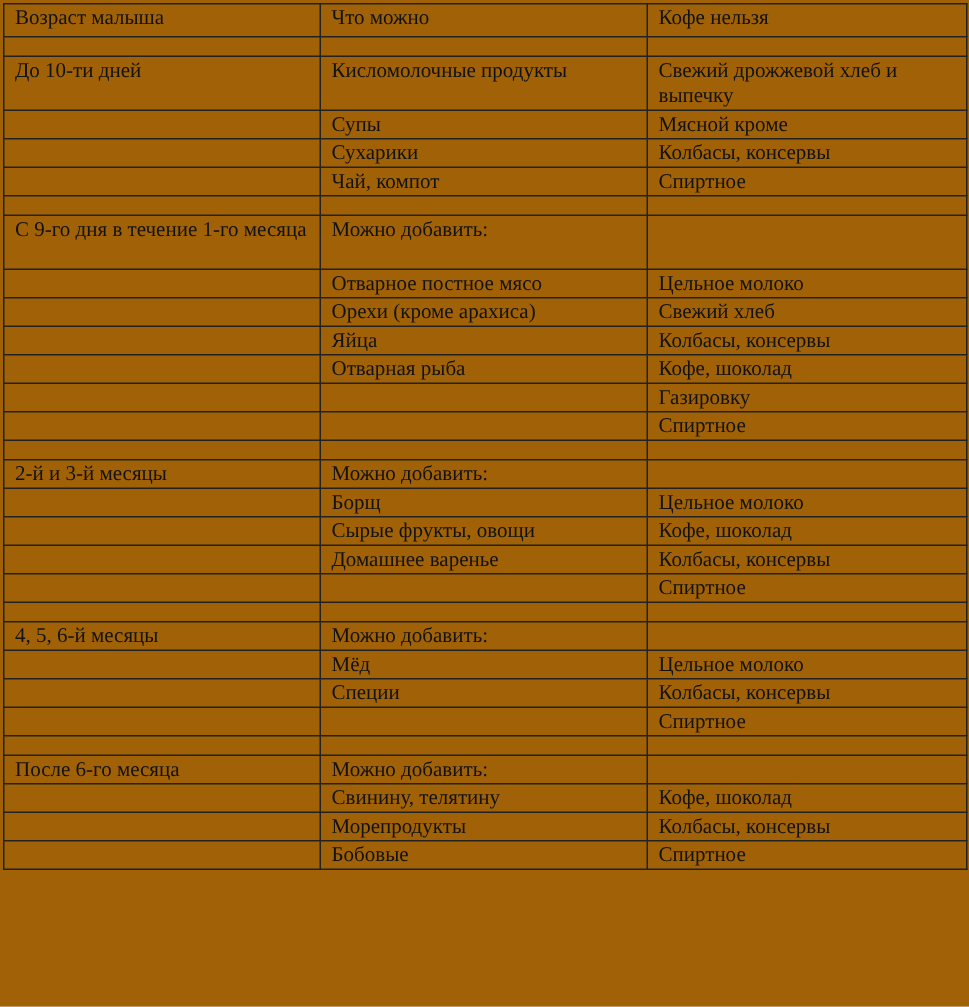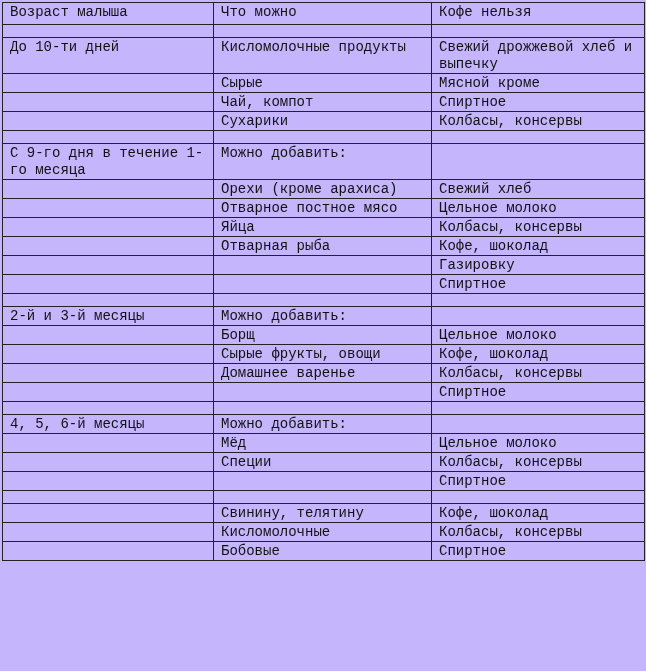--- a/index.html
+++ b/index.html
@@ -1,19 +1,19 @@
 <!DOCTYPE html>
 <html><head>
 <meta charset="utf-8">
 <style>
   html,body{margin:0;padding:0;background:#ffffff;}
   .sheet{
     width:646px;height:671px;box-sizing:border-box;
-    padding:2px;background:#c4b5fd;
-    font-family:Liberation Mono, monospace;
+    padding:2px;background:#a16207;
+    font-family:Liberation Serif, serif;
   }
   table.diet{
     border-collapse:collapse;table-layout:fixed;width:642px;
   }
   table.diet col.c1{width:211px;}
   table.diet col.c2{width:218px;}
   table.diet col.c3{width:213px;}
   table.diet th, table.diet td{
     border:1px solid #222222;
     vertical-align:top;text-align:left;
@@ -52,63 +52,63 @@
 
     <tr class="rt">
       <td>До 10-ти дней</td>
       <td>Кисломолочные продукты</td>
       <td>Свежий дрожжевой хлеб и выпечку</td>
     </tr>
 
 
     <tr class="rn">
       <td></td>
-      <td>Сырые</td>
+      <td>Супы</td>
       <td>Мясной кроме</td>
     </tr>
 
 
     <tr class="rn">
       <td></td>
+      <td>Сухарики</td>
+      <td>Колбасы, консервы</td>
+    </tr>
+
+    <tr class="rn">
+      <td></td>
       <td>Чай, компот</td>
       <td>Спиртное</td>
-    </tr>
-
-    <tr class="rn">
-      <td></td>
-      <td>Сухарики</td>
-      <td>Колбасы, консервы</td>
     </tr>
 
     <tr class="re">
       <td></td>
       <td></td>
       <td></td>
     </tr>
 
     <tr class="rt">
       <td>С 9-го дня в течение 1-го месяца</td>
       <td>Можно добавить:</td>
       <td></td>
     </tr>
 
     <tr class="rn">
       <td></td>
+      <td>Отварное постное мясо</td>
+      <td>Цельное молоко</td>
+    </tr>
+
+    <tr class="rn">
+      <td></td>
       <td>Орехи (кроме арахиса)</td>
       <td>Свежий хлеб</td>
     </tr>
 
     <tr class="rn">
       <td></td>
-      <td>Отварное постное мясо</td>
-      <td>Цельное молоко</td>
-    </tr>
-
-    <tr class="rn">
-      <td></td>
       <td>Яйца</td>
       <td>Колбасы, консервы</td>
     </tr>
 
     <tr class="rn">
       <td></td>
       <td>Отварная рыба</td>
       <td>Кофе, шоколад</td>
     </tr>
 
@@ -190,30 +190,35 @@
       <td></td>
       <td>Спиртное</td>
     </tr>
 
     <tr class="re">
       <td></td>
       <td></td>
       <td></td>
     </tr>
 
+    <tr class="rn">
+      <td>После 6-го месяца</td>
+      <td>Можно добавить:</td>
+      <td></td>
+    </tr>
 
     <tr class="rn">
       <td></td>
       <td>Свинину, телятину</td>
       <td>Кофе, шоколад</td>
     </tr>
 
     <tr class="rn">
       <td></td>
-      <td>Кисломолочные</td>
+      <td>Морепродукты</td>
       <td>Колбасы, консервы</td>
     </tr>
 
     <tr class="rn">
       <td></td>
       <td>Бобовые</td>
       <td>Спиртное</td>
     </tr>
 
   </tbody>

